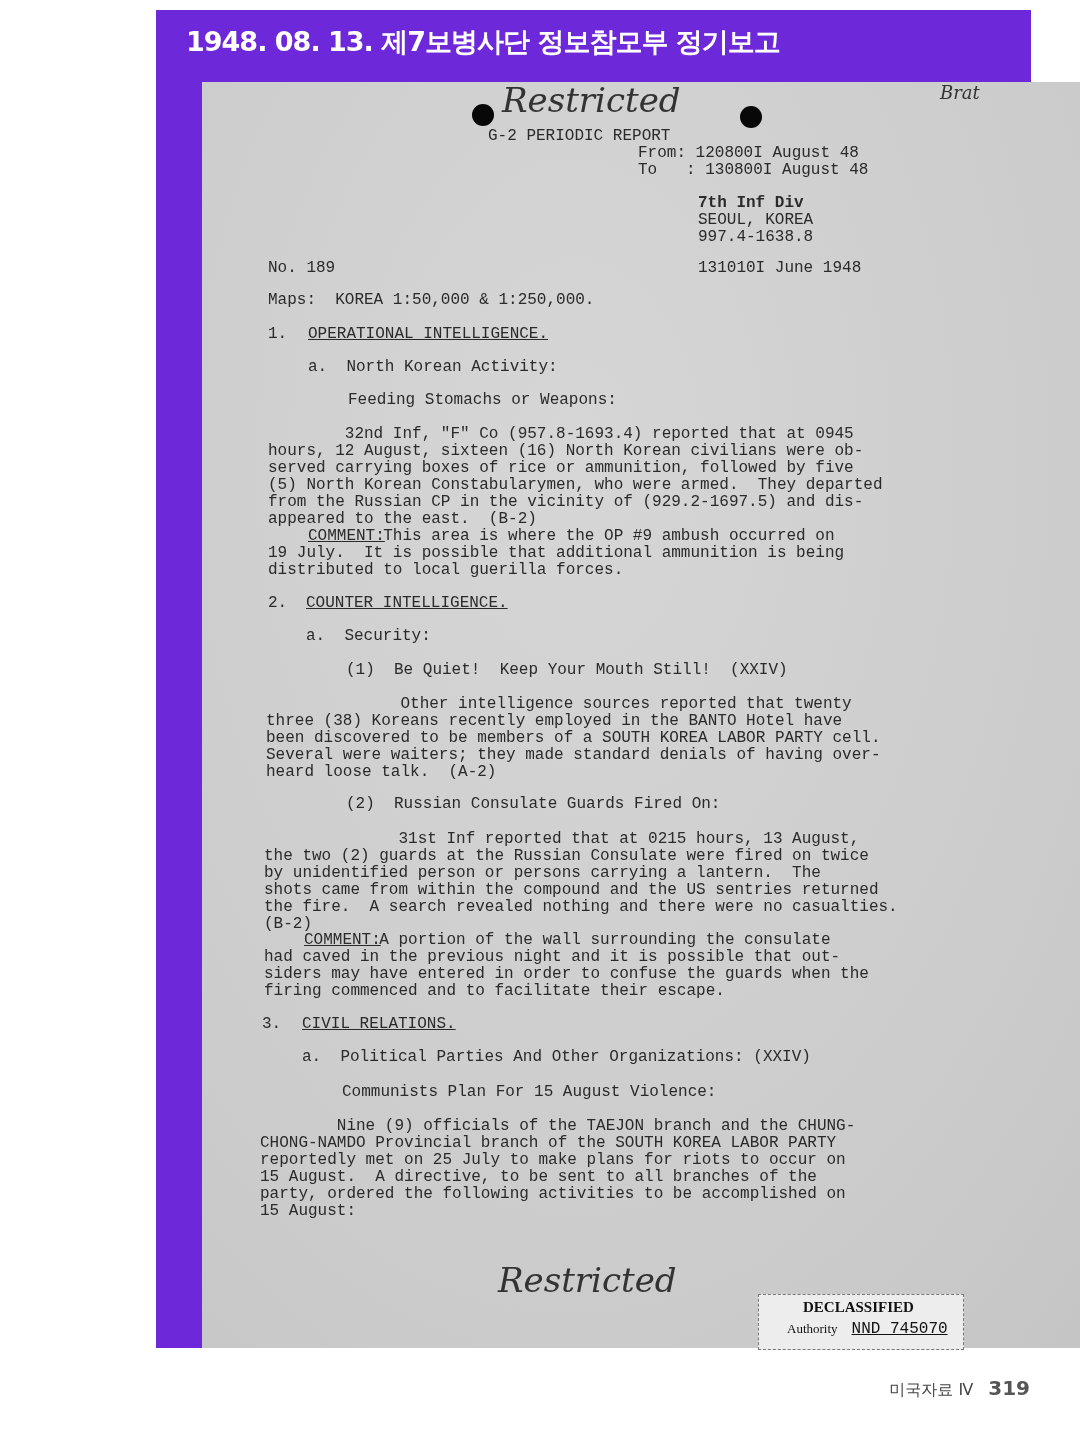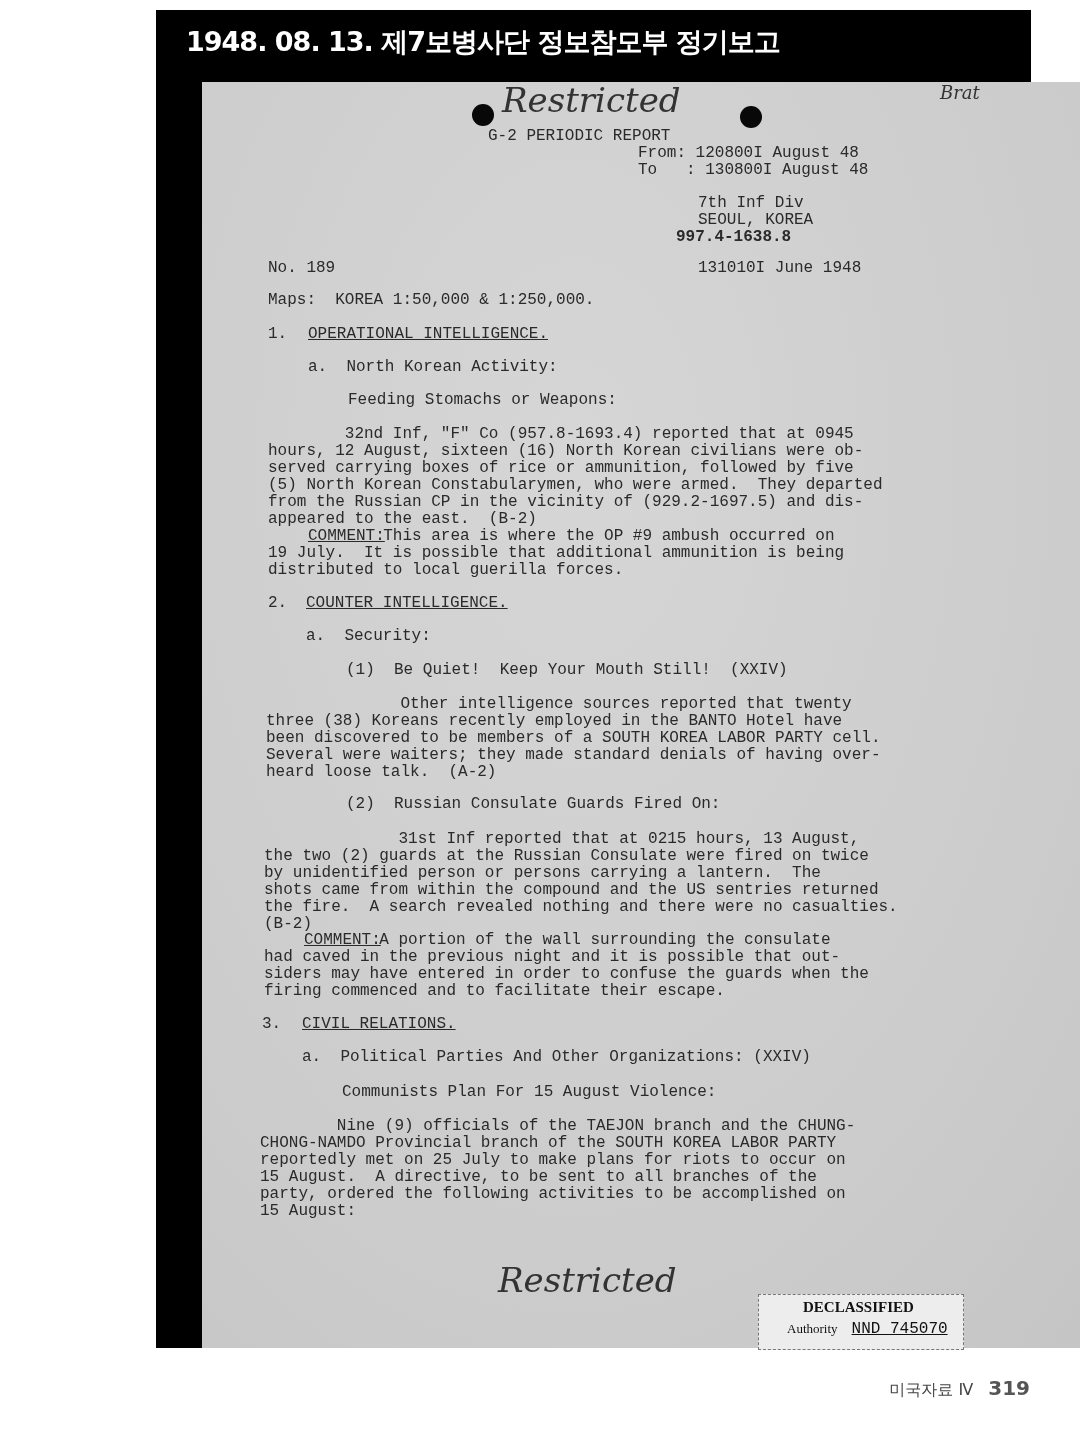--- a/index.html
+++ b/index.html
@@ -1,17 +1,17 @@
 <!DOCTYPE html>
 <html><head>
 <meta charset="utf-8">
 <style>
   html, body { margin:0; padding:0; background:#ffffff; }
   body { width:1080px; height:1439px; position:relative; overflow:hidden; font-family:"Liberation Sans", sans-serif; }
-  .frame { position:absolute; left:156px; top:10px; width:875px; height:1338px; background:#000000; }
+  .frame { position:absolute; left:156px; top:10px; width:875px; height:1338px; background:#6d28d9; }
   .title { position:absolute; left:30px; top:14px; color:#ffffff; font-family:"DejaVu Sans", sans-serif; font-weight:bold; font-size:27px; letter-spacing:-1px; white-space:nowrap; }
   .paper { position:absolute; left:46px; top:72px; width:931px; height:1266px; background:#cfcfcf;
            background-image: radial-gradient(ellipse at 40% 30%, #d6d6d6 0%, #cbcbcb 70%, #c4c4c4 100%); }
   .tw { position:absolute; font-family:"Liberation Mono", "DejaVu Sans Mono", monospace; color:#2a2a2a; font-size:16px; line-height:17px; white-space:pre; }
   .u { text-decoration:underline; }
   .hand { position:absolute; font-family:"DejaVu Serif", serif; font-style:italic; color:#333; }
   .hole { position:absolute; width:22px; height:22px; border-radius:50%; background:#080808; }
   .stamp { position:absolute; left:556px; top:1212px; width:204px; height:54px; background:#ededed; border:1px dashed #777; }
   .stamp .l1 { position:absolute; left:44px; top:4px; font-family:"Liberation Serif", serif; font-weight:bold; font-size:15px; color:#111; }
   .stamp .l2 { position:absolute; left:28px; top:25px; font-family:"Liberation Serif", serif; font-size:13px; color:#111; }
@@ -28,23 +28,23 @@
 
   <div class="paper">
     <div class="hole" style="left:270px;top:22px;"></div>
     <div class="hole" style="left:538px;top:24px;"></div>
     <div class="hand" style="left:300px;top:-2px;font-size:34px;">Restricted</div>
     <div class="hand" style="left:722px;top:0px;font-size:18px;margin-left:16px;">Brat</div>
 
     <div class="tw" style="left:286px;top:46px;">G-2 PERIODIC REPORT</div>
     <div class="tw" style="left:436px;top:63px;">From: 120800I August 48</div>
     <div class="tw" style="left:436px;top:80px;">To   : 130800I August 48</div>
-    <div class="tw" style="left:496px;top:113px;">7th Inf Div</div>
+    <div class="tw" style="left:496px;top:113px;font-weight:bold;">7th Inf Div</div>
     <div class="tw" style="left:496px;top:130px;">SEOUL, KOREA</div>
-    <div class="tw" style="left:474px;top:147px;font-weight:bold;">997.4-1638.8</div>
+    <div class="tw" style="left:496px;top:147px;">997.4-1638.8</div>
     <div class="tw" style="left:66px;top:178px;">No. 189</div>
     <div class="tw" style="left:496px;top:178px;">131010I June 1948</div>
     <div class="tw" style="left:66px;top:210px;">Maps:  KOREA 1:50,000 &amp; 1:250,000.</div>
 
     <div class="tw" style="left:66px;top:244px;">1.</div>
     <div class="tw u" style="left:106px;top:244px;">OPERATIONAL INTELLIGENCE.</div>
     <div class="tw" style="left:106px;top:277px;">a.  North Korean Activity:</div>
     <div class="tw" style="left:146px;top:310px;">Feeding Stomachs or Weapons:</div>
     <div class="tw" style="left:66px;top:344px;">        32nd Inf, "F" Co (957.8-1693.4) reported that at 0945
 hours, 12 August, sixteen (16) North Korean civilians were ob-

